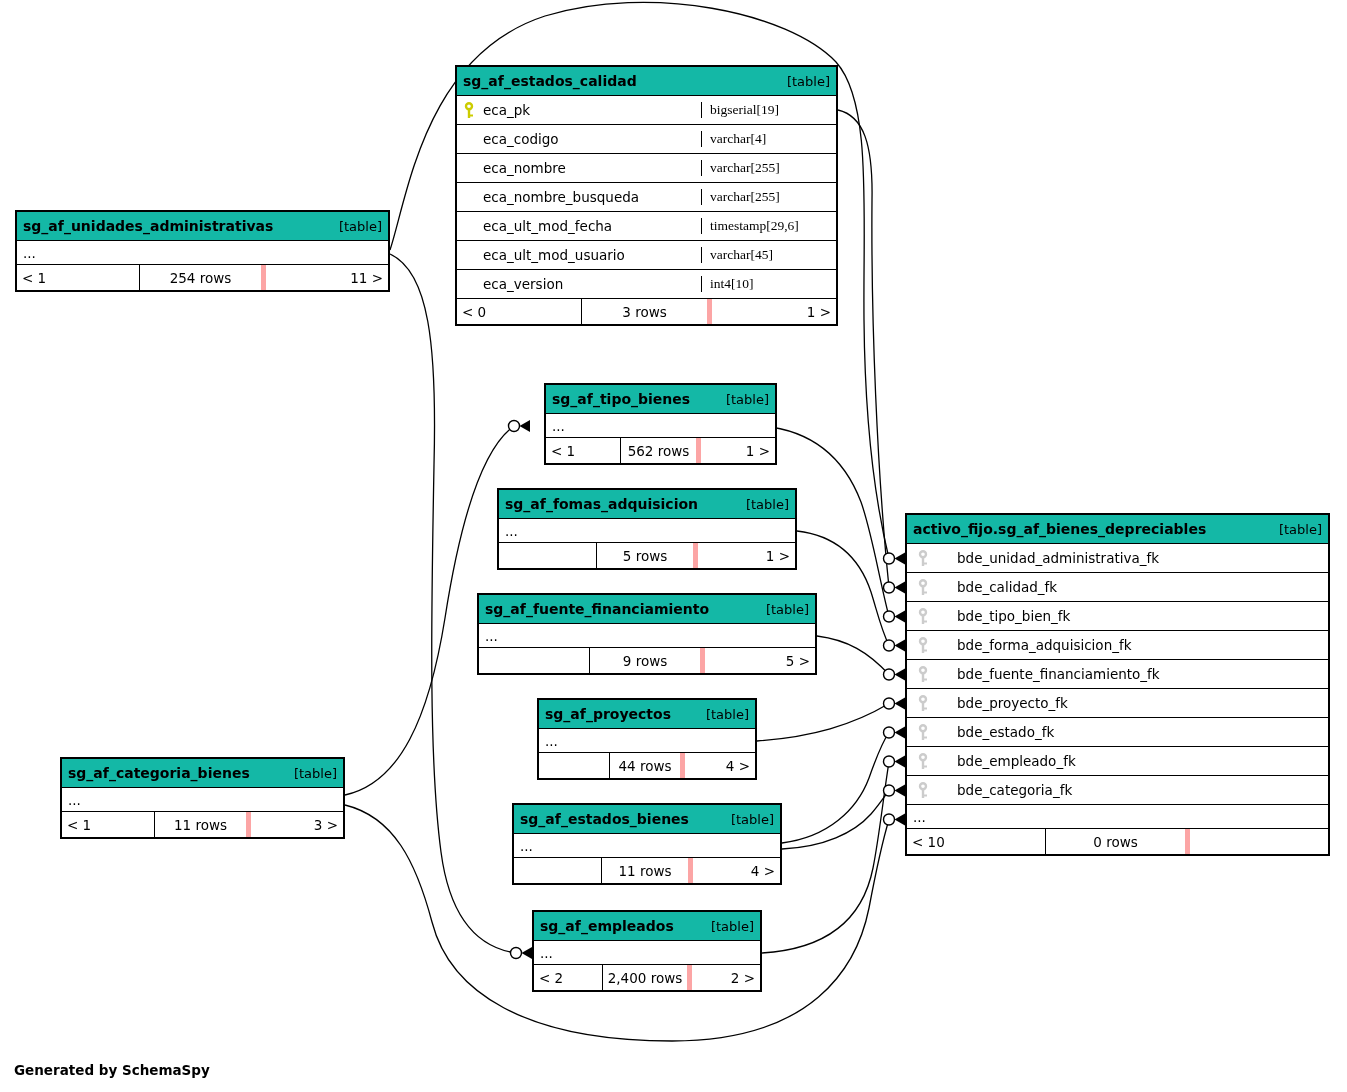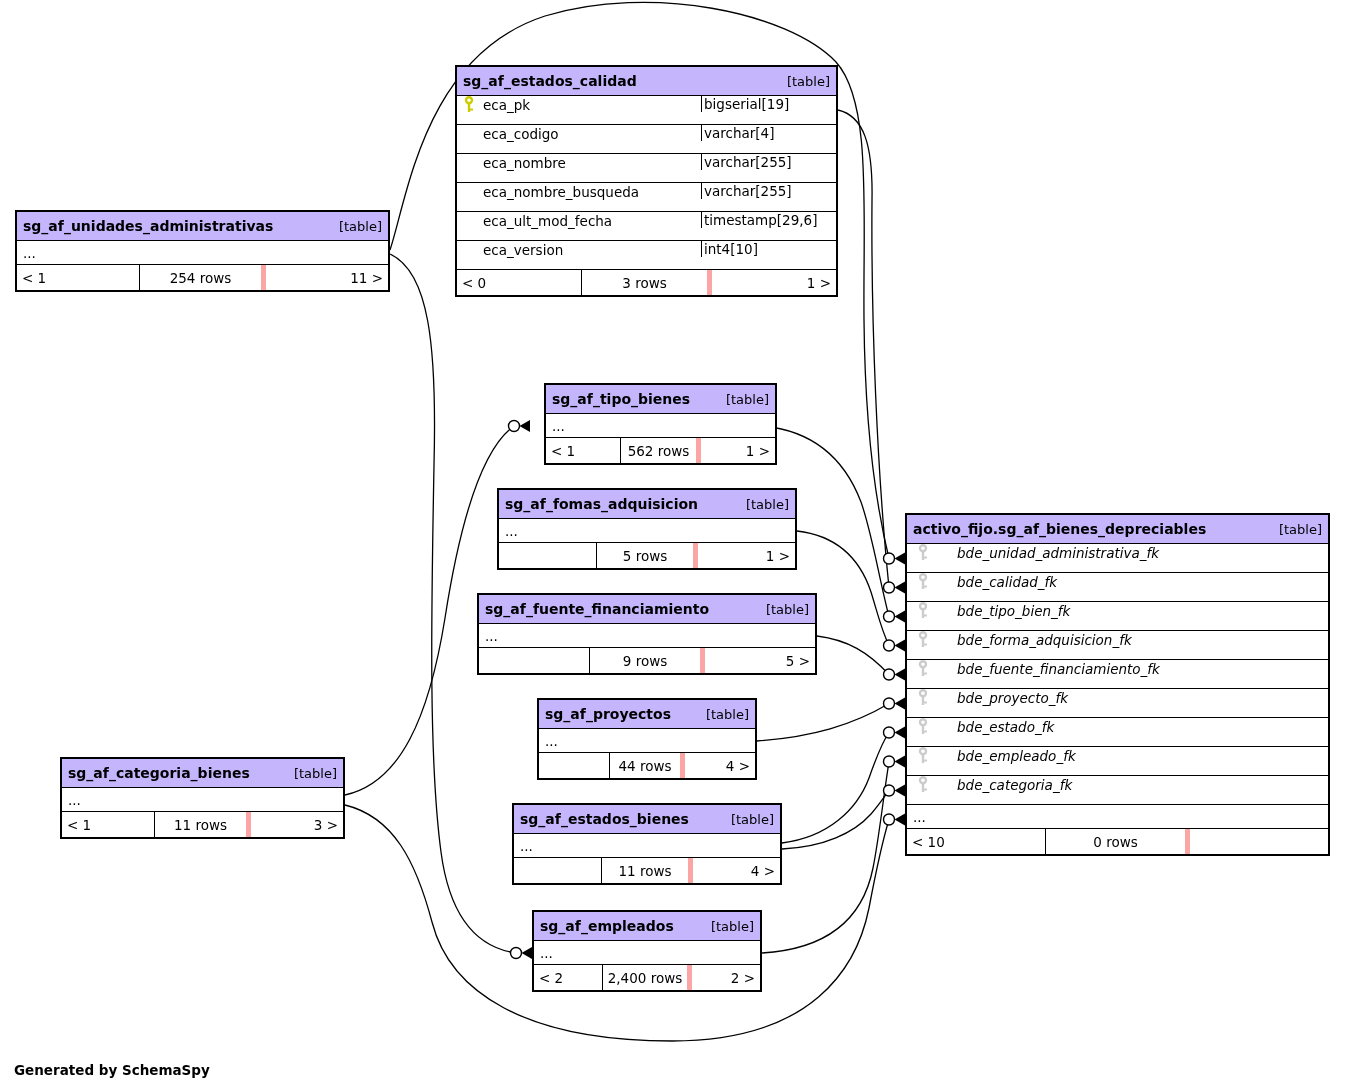--- a/index.html
+++ b/index.html
@@ -10,41 +10,41 @@
     color: #000;
   }
   #canvas { position: absolute; left: 0; top: 0; width: 1347px; height: 1092px; }
   svg.edge-layer { position: absolute; left: 0; top: 0; pointer-events: none; }
 
   .tbl {
     position: absolute; border: 2px solid #000; background: #fff;
   }
   .tbl-header {
     display: flex; justify-content: space-between; align-items: center;
-    background: #c4b5fd; height: 29px; padding: 0 6px;
+    background: #14b8a6; height: 29px; padding: 0 6px;
     border-bottom: 1px solid #000; cursor: pointer;
   }
   .tbl-name { font-weight: bold; font-size: 14px; white-space: nowrap; }
   .tbl-tag  { font-size: 13px; white-space: nowrap; padding-left: 10px; }
 
   .tbl-row {
-    display: flex; align-items: flex-start; height: 29px;
+    display: flex; align-items: center; height: 29px;
     border-bottom: 1px solid #000; font-size: 13.5px; background: #fff;
   }
   .cell-name {
     flex: 1; display: flex; align-items: center; padding-left: 6px;
     white-space: nowrap; overflow: hidden;
   }
   .cell-type {
     width: 135px; border-left: 1px solid #000; display: flex;
-    align-items: center; padding-left: 2px; white-space: nowrap;
+    align-items: center; padding-left: 8px; white-space: nowrap; font-family: Liberation Serif, serif;
   }
   .key-slot { width: 12px; height: 17px; margin-right: 8px; flex: 0 0 auto; }
   .key-slot.fk-gap { margin-right: 28px; }
-  .fk-pad { padding-left: 10px; font-style: italic; }
+  .fk-pad { padding-left: 10px; }
 
   .tbl-ellipsis {
     height: 24px; border-bottom: 1px solid #000; font-size: 13.5px;
     padding-left: 6px; display: flex; align-items: center; background: #fff;
   }
   .tbl-footer { display: flex; height: 25px; font-size: 13.5px; background: #fff; }
   .tbl-footer .fc { flex: 1; display: flex; align-items: center; padding: 0 5px; white-space: nowrap; }
   .tbl-footer .fc.c { justify-content: center; border-left: 1px solid #000; border-right: 5px solid #fca5a5; }
   .tbl-footer .fc.r { justify-content: flex-end; }
 
@@ -168,20 +168,29 @@
           <span class="key-slot"></span>
           <span>eca_ult_mod_fecha</span>
         </div>
         <div class="cell-type">
           <span>timestamp[29,6]</span>
         </div>
       </div>
       <div class="tbl-row">
         <div class="cell-name">
           <span class="key-slot"></span>
+          <span>eca_ult_mod_usuario</span>
+        </div>
+        <div class="cell-type">
+          <span>varchar[45]</span>
+        </div>
+      </div>
+      <div class="tbl-row">
+        <div class="cell-name">
+          <span class="key-slot"></span>
           <span>eca_version</span>
         </div>
         <div class="cell-type">
           <span>int4[10]</span>
         </div>
       </div>
       <div class="tbl-footer">
         <div class="fc l">
           <span>&lt; 0</span>
         </div>

